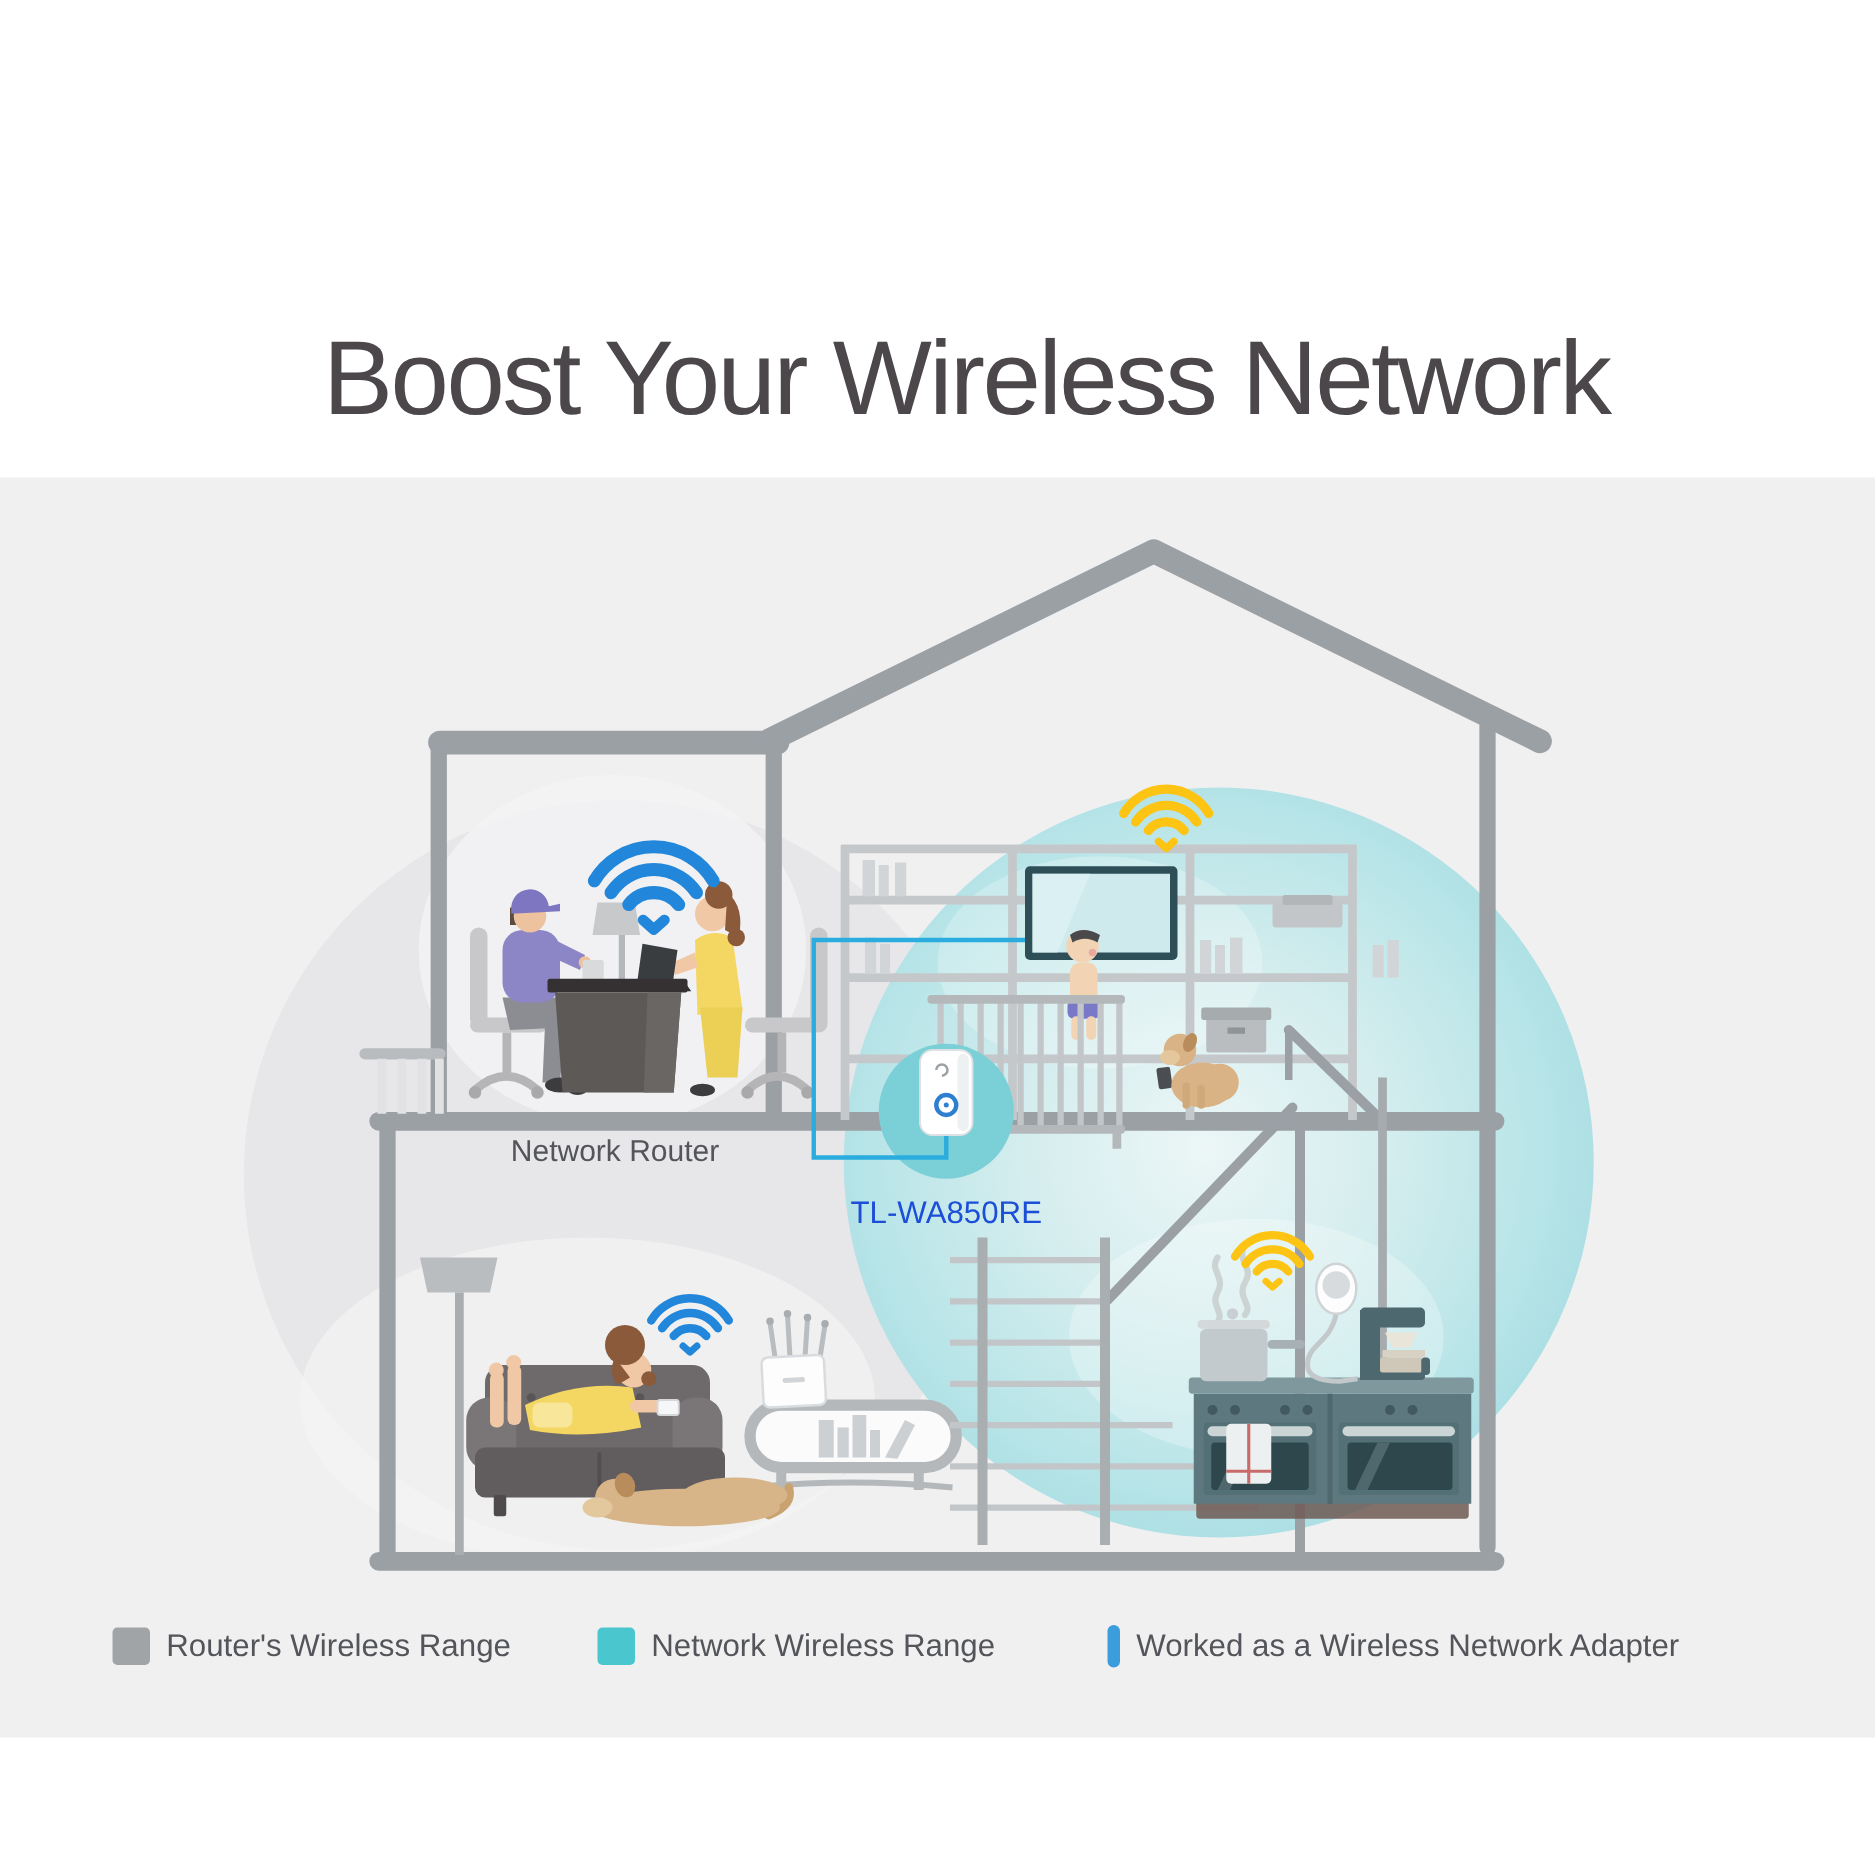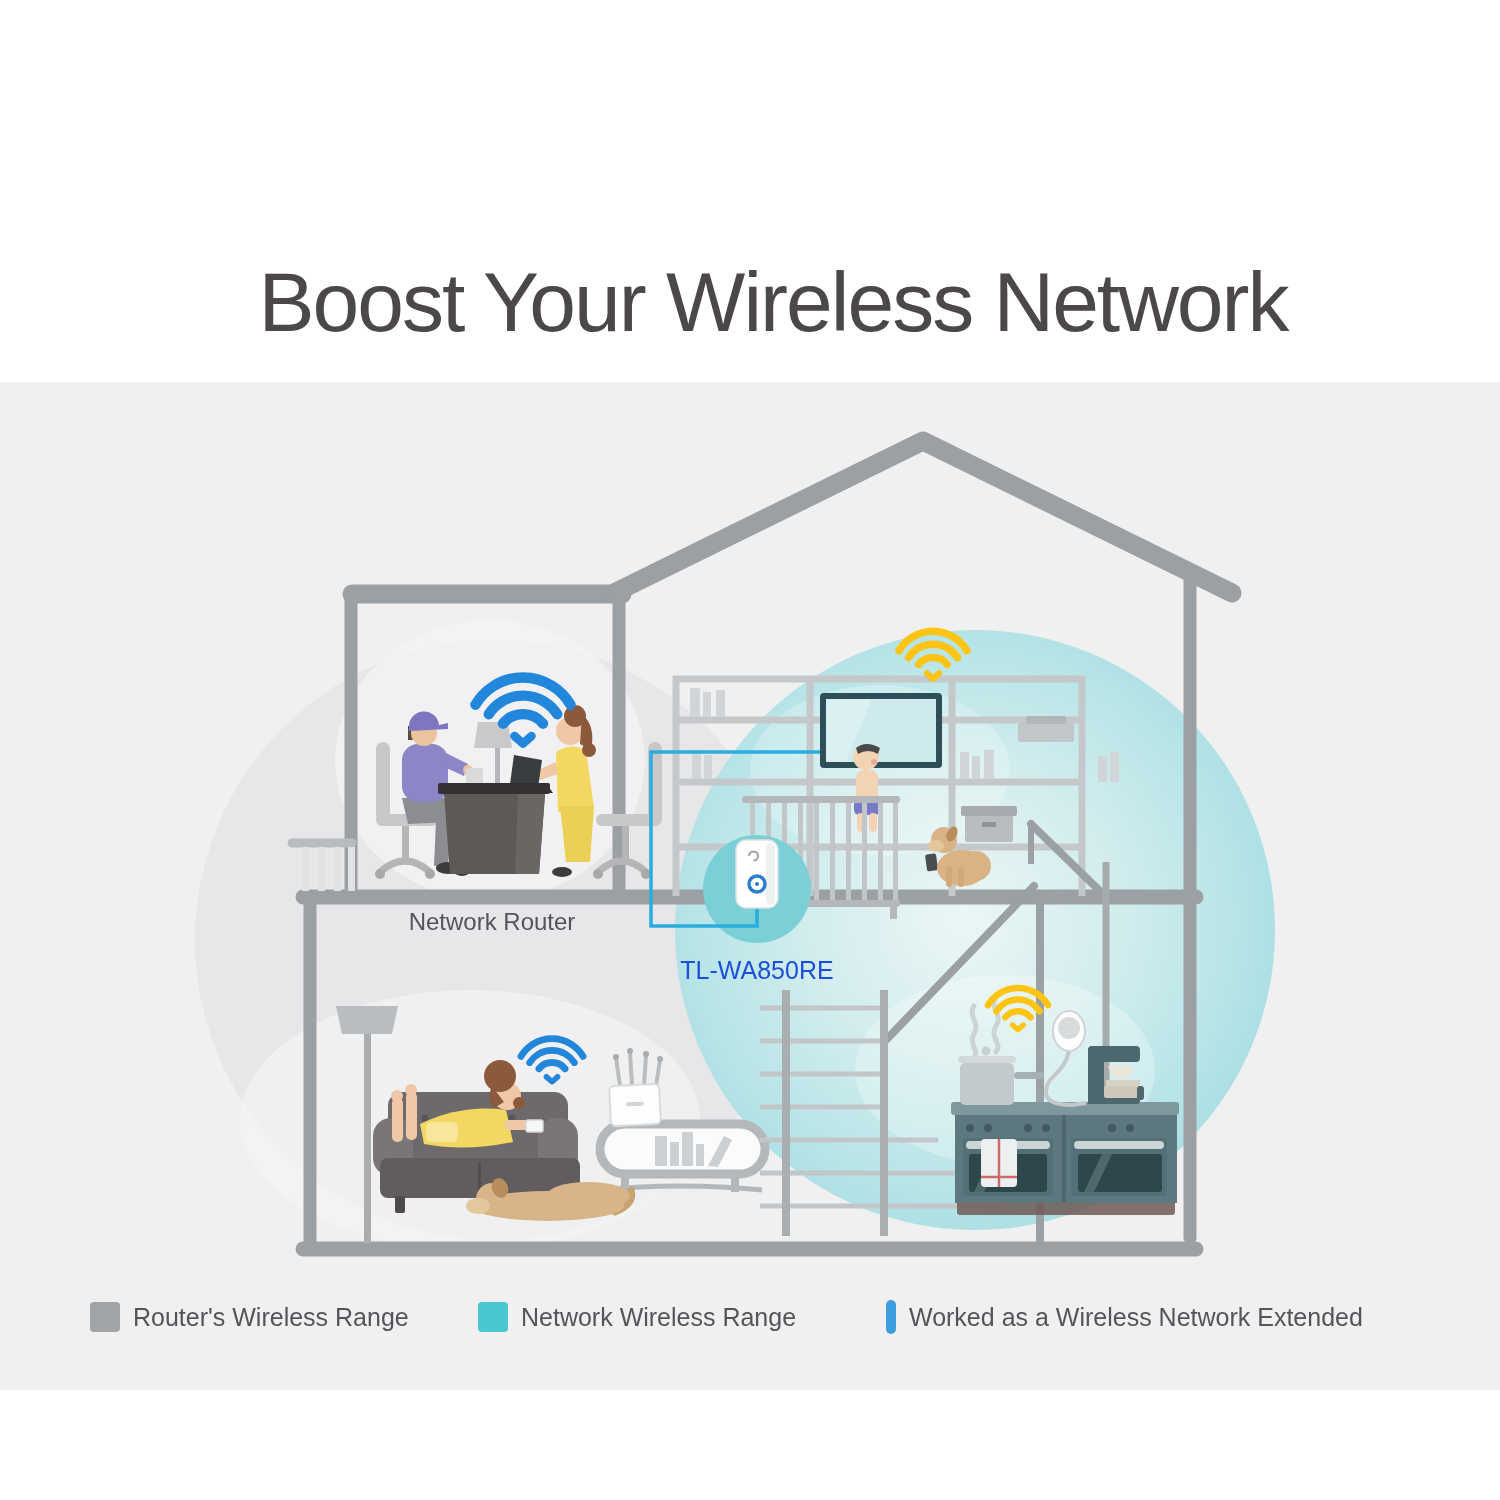--- a/index.html
+++ b/index.html
@@ -364,16 +364,16 @@
   <div class="legend-item li-1">
     <span class="swatch" style="background: rgb(160, 164, 167);"></span>
     <span class="txt">Router's Wireless Range</span>
   </div>
   <div class="legend-item li-2">
     <span class="swatch" style="background: rgb(74, 198, 206);"></span>
     <span class="txt">Network Wireless Range</span>
   </div>
   <div class="legend-item li-3">
     <span class="swatch-bar" style="background: rgb(59, 157, 219);"></span>
-    <span class="txt">Worked as a Wireless Network Extended</span>
+    <span class="txt">Worked as a Wireless Network Adapter</span>
   </div>
 
 </div>
 
 </body></html>

